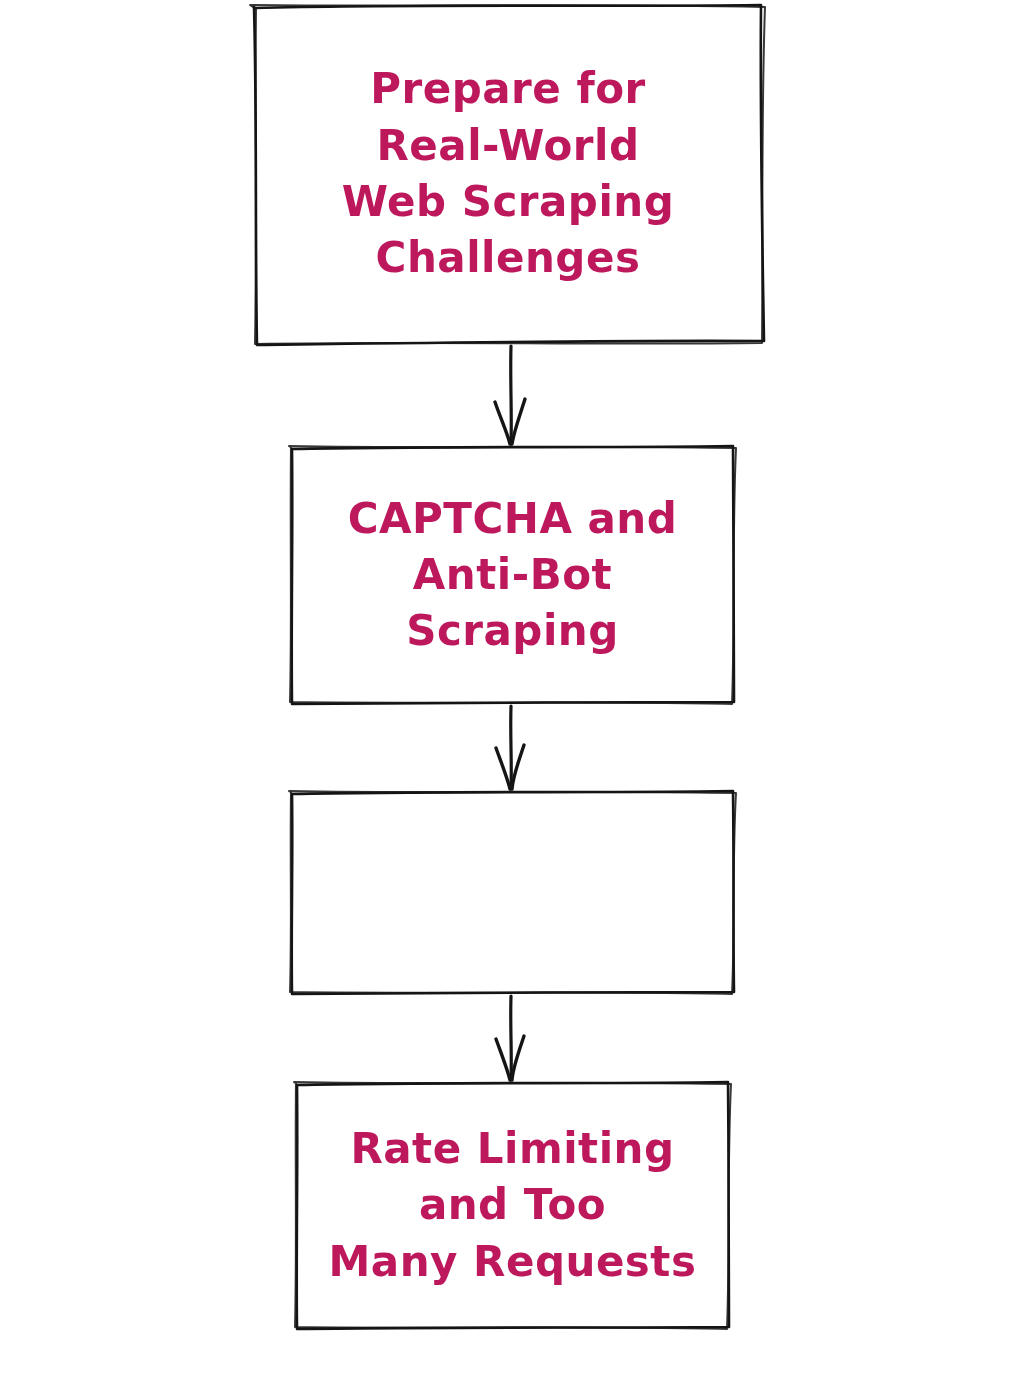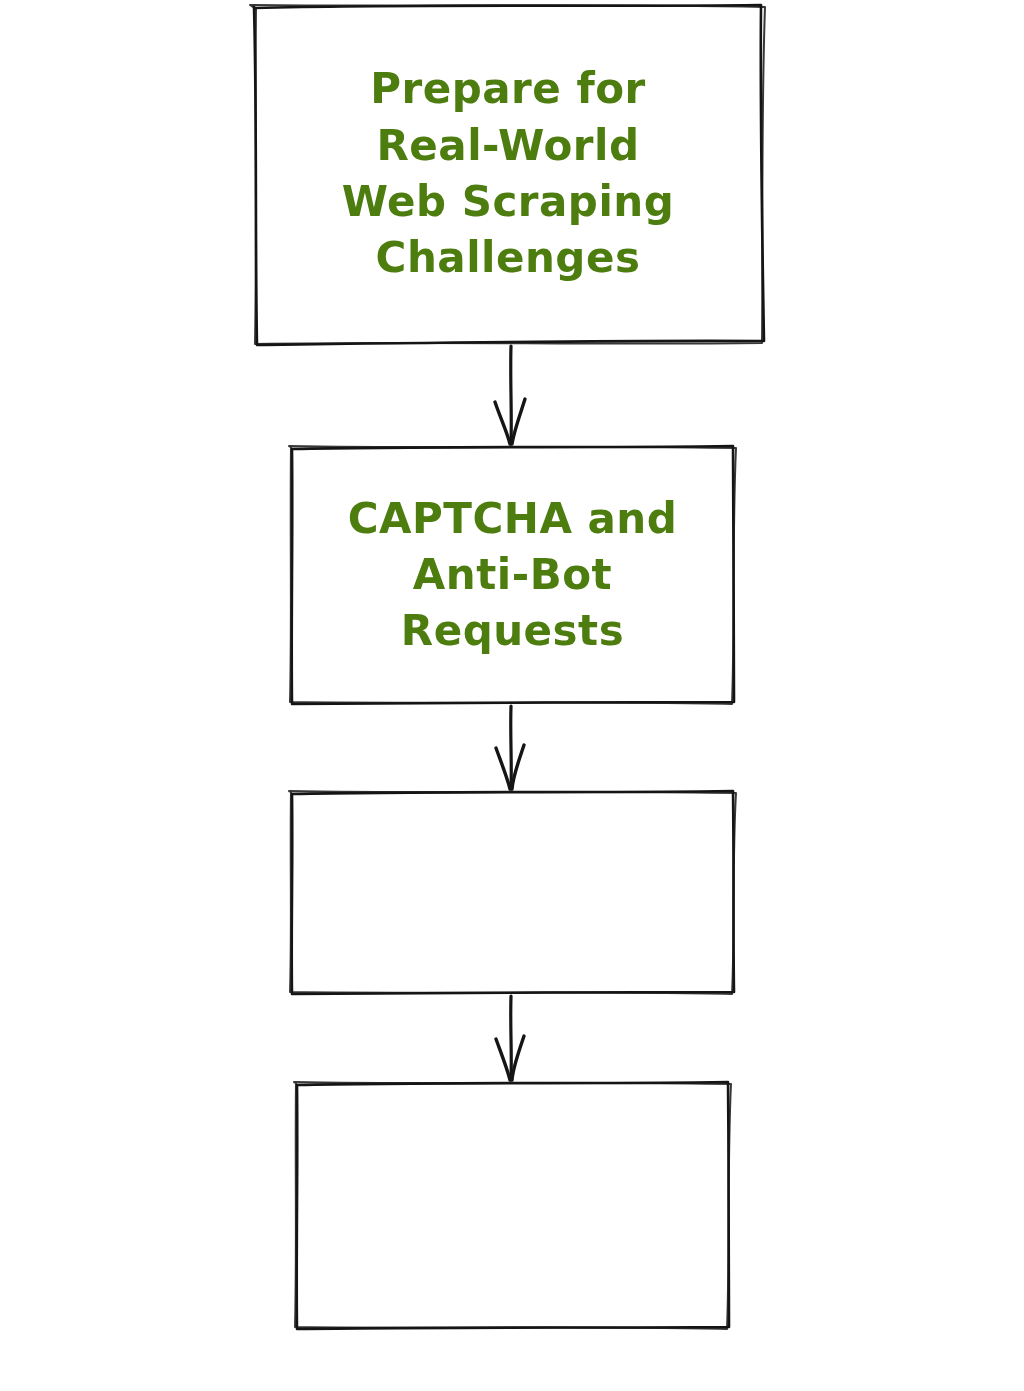--- a/index.html
+++ b/index.html
@@ -35,21 +35,21 @@
   .edge-head    { stroke-width: 3.4px; }
   .node {
     position: absolute;
     display: flex;
     align-items: center;
     justify-content: center;
     text-align: center;
   }
   .node-label {
     white-space: pre-line;
-    color: #4d7c0f;
+    color: #be185d;
     font-weight: bold;
     font-size: 42px;
     line-height: 1.34;
     letter-spacing: 0.5px;
   }
   .node-prepare       { left: 253px; top: 4px;    width: 510px; height: 340px; }
   .node-captcha       { left: 291px; top: 446px;  width: 443px; height: 258px; }
   .node-js-rendering  { left: 291px; top: 791px;  width: 443px; height: 203px; }
   .node-rate-limiting { left: 296px; top: 1082px; width: 433px; height: 247px; }
 </style>
@@ -102,18 +102,23 @@
   <div class="node node-prepare">
     <div class="node-label">Prepare for
 Real-World
 Web Scraping
 Challenges</div>
   </div>
 
   <div class="node node-captcha">
     <div class="node-label">CAPTCHA and
 Anti-Bot
-Requests</div>
+Scraping</div>
   </div>
 
 
+  <div class="node node-rate-limiting">
+    <div class="node-label">Rate Limiting
+and Too
+Many Requests</div>
+  </div>
 
 </div>
 
 </body></html>

